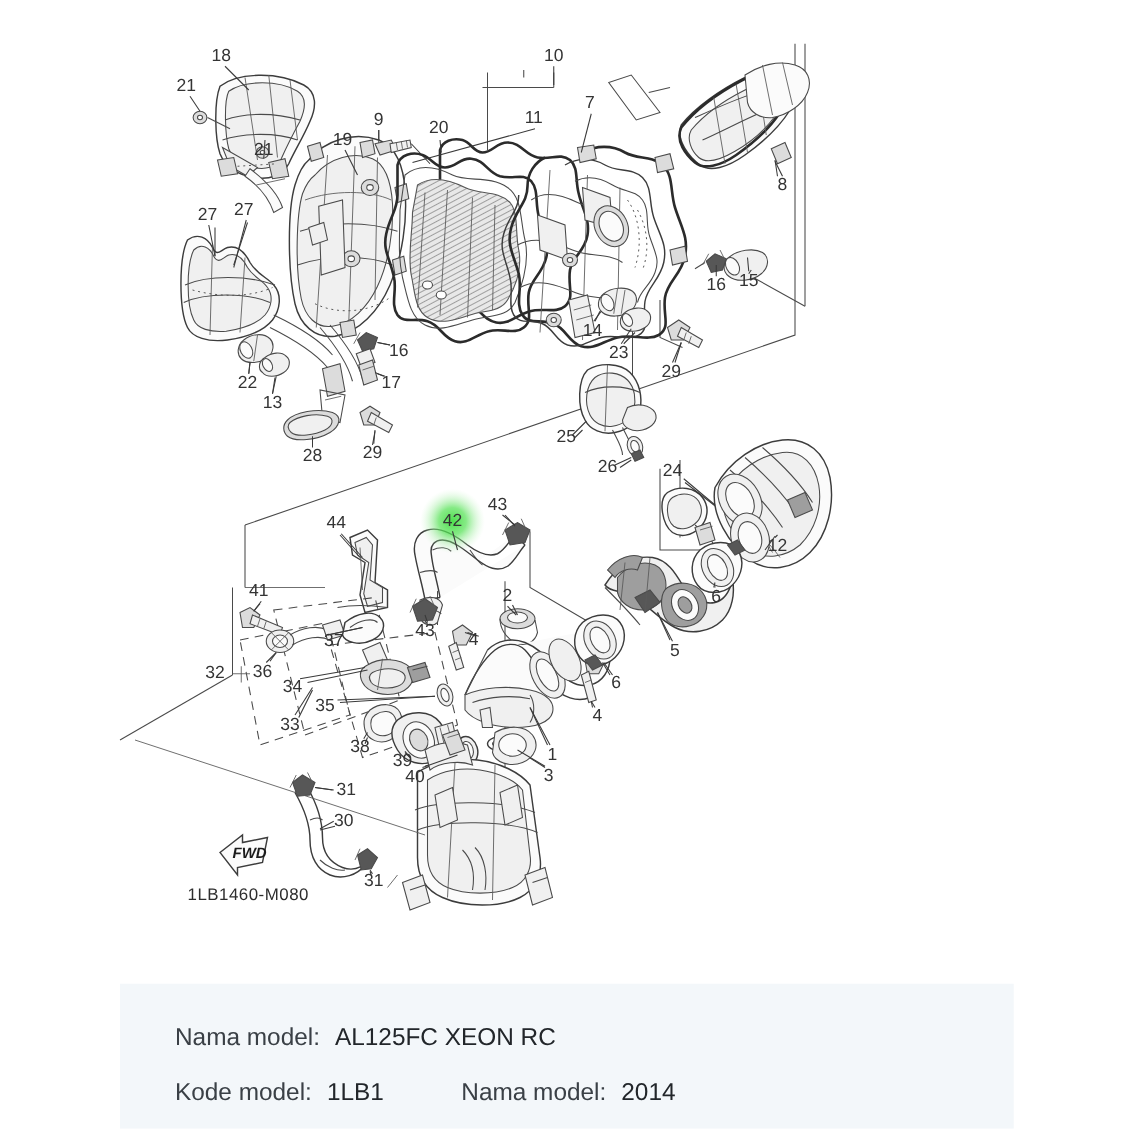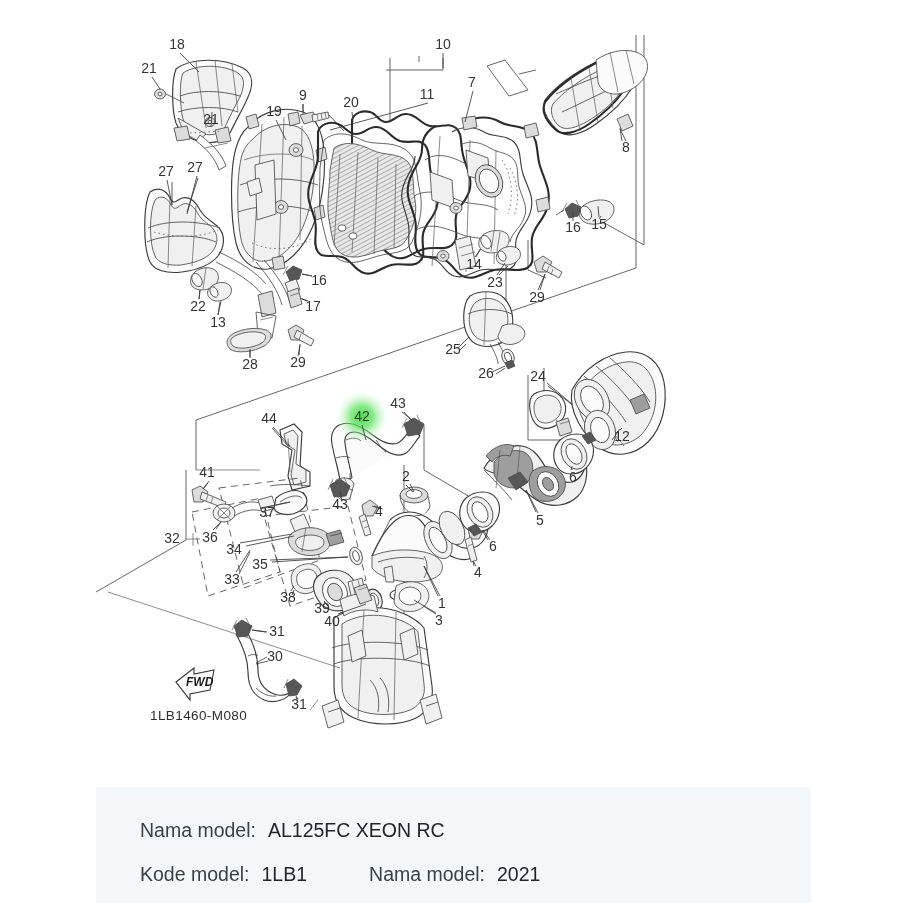--- a/index.html
+++ b/index.html
@@ -806,17 +806,17 @@
 
   <div id="info-panel">
     <div class="info-row" id="info-row-1">
       <span class="info-key">Nama model:</span>
       <span class="info-val">AL125FC XEON RC</span>
     </div>
     <div class="info-row" id="info-row-2">
       <span class="info-key">Kode model:</span>
       <span class="info-val">1LB1</span>
       <span class="info-key info-key-2">Nama model:</span>
-      <span class="info-val">2021</span>
+      <span class="info-val">2014</span>
     </div>
   </div>
 
 </div>
 
 </body></html>

